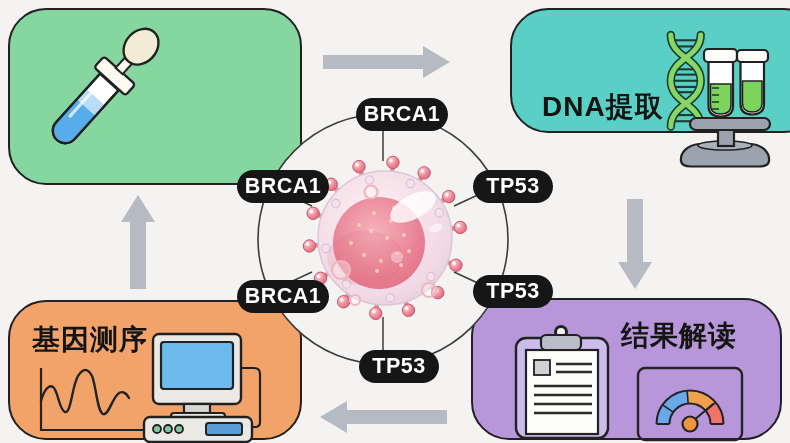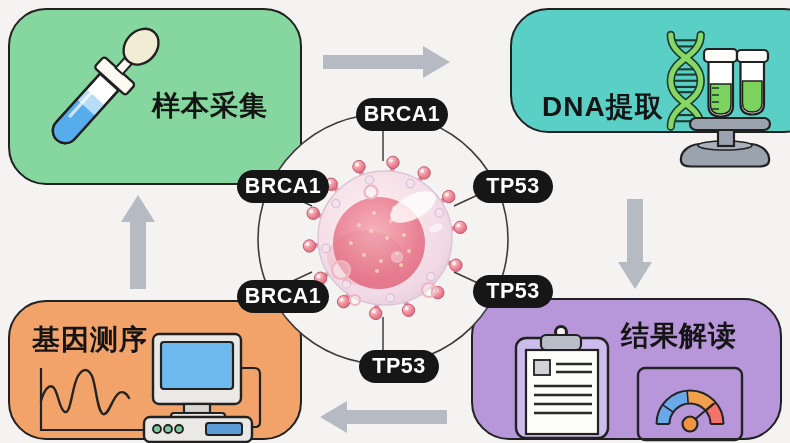--- a/index.html
+++ b/index.html
@@ -42,21 +42,20 @@
         <path d="M-16,-100 V-16 A16,16 0 0 0 16,-16 V-100 Z" fill="#ffffff" stroke="#212121" stroke-width="3"></path>
         <rect x="-16" y="-74" width="32" height="18" fill="#b9ddf6"></rect>
         <path d="M-16,-56 V-16 A16,16 0 0 0 16,-16 V-56 Z" fill="#57aceb"></path>
         <path d="M-16,-100 V-16 A16,16 0 0 0 16,-16 V-100" fill="none" stroke="#212121" stroke-width="3"></path>
         <line x1="-8" y1="-90" x2="-8" y2="-34" stroke="rgba(255,255,255,0.7)" stroke-width="4" stroke-linecap="round"></line>
         <rect x="-27" y="-120" width="54" height="19" rx="4" fill="#fcfaf1" stroke="#212121" stroke-width="3"></rect>
         <rect x="-6" y="-140" width="12" height="21" fill="#fcfaf1" stroke="#212121" stroke-width="2.6"></rect>
         <ellipse cx="0" cy="-161" rx="20" ry="25" fill="#f3ecd4" stroke="#212121" stroke-width="3"></ellipse>
       </g>
     </svg>
-    <div class="card-title title-sample">样本采集</div>
   </div>
 
   <div class="card card-teal">
     <div class="card-title title-dna">DNA提取</div>
     <svg class="icon-svg" style="left:143px;top:14px" width="162" height="152" viewBox="0 0 162 152">
 
       <g transform="translate(7,11) scale(0.88)">
         <g stroke="#1f3b2d" stroke-width="2.4">
           <line x1="13" y1="6" x2="41" y2="6"></line>
           <line x1="17" y1="13" x2="37" y2="13"></line>

